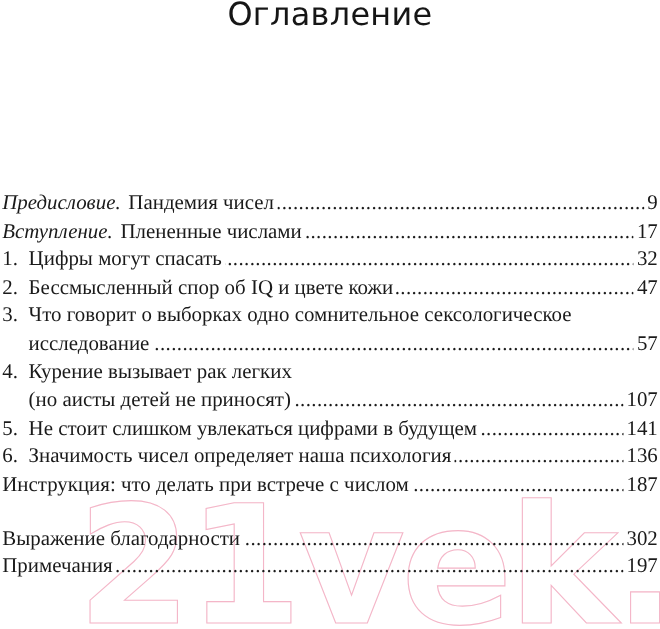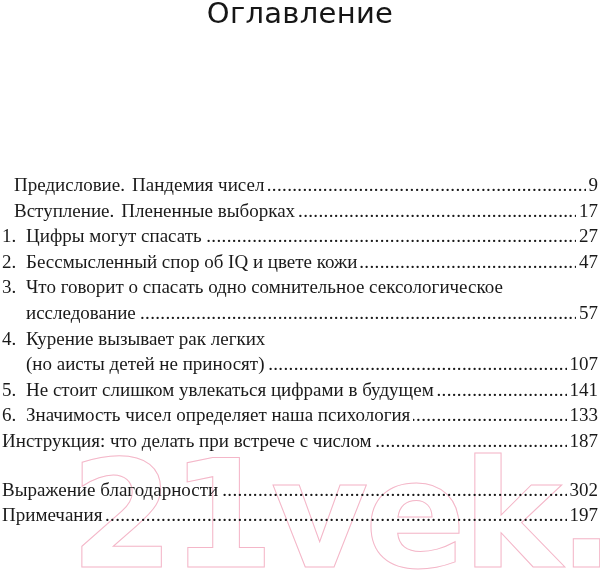--- a/index.html
+++ b/index.html
@@ -46,22 +46,22 @@
       display: inline-block;
       width: 24px;
       flex: 0 0 24px;
     }
     .row .indent {
       display: inline-block;
       width: 24px;
       flex: 0 0 24px;
     }
     .row .lead {
+      font-style: italic;
       margin-right: 7px;
-      margin-left: 12px;
     }
     .row .text {
       flex: 0 0 auto;
     }
     .row .dots {
       flex: 1 1 auto;
       overflow: hidden;
       margin: 0 3px 0 3px;
       height: 20px;
       position: relative;
@@ -112,42 +112,42 @@
 
   <div class="row">
     <span class="lead">Предисловие.</span>
     <span class="text">Пандемия чисел</span>
     <span class="dots"></span>
     <span class="page">9</span>
   </div>
 
   <div class="row">
     <span class="lead">Вступление.</span>
-    <span class="text">Плененные выборках</span>
+    <span class="text">Плененные числами</span>
     <span class="dots"></span>
     <span class="page">17</span>
   </div>
 
   <div class="row">
     <span class="num">1.</span>
     <span class="text">Цифры могут спасать</span>
     <span class="dots"></span>
-    <span class="page">27</span>
+    <span class="page">32</span>
   </div>
 
   <div class="row">
     <span class="num">2.</span>
     <span class="text">Бессмысленный спор об IQ и цвете кожи</span>
     <span class="dots"></span>
     <span class="page">47</span>
   </div>
 
   <div class="row">
     <span class="num">3.</span>
-    <span class="text">Что говорит о спасать одно сомнительное сексологическое</span>
+    <span class="text">Что говорит о выборках одно сомнительное сексологическое</span>
   </div>
   <div class="row">
     <span class="indent"></span>
     <span class="text">исследование</span>
     <span class="dots"></span>
     <span class="page">57</span>
   </div>
 
   <div class="row">
     <span class="num">4.</span>
@@ -164,21 +164,21 @@
     <span class="num">5.</span>
     <span class="text">Не стоит слишком увлекаться цифрами в будущем</span>
     <span class="dots"></span>
     <span class="page">141</span>
   </div>
 
   <div class="row">
     <span class="num">6.</span>
     <span class="text">Значимость чисел определяет наша психология</span>
     <span class="dots"></span>
-    <span class="page">133</span>
+    <span class="page">136</span>
   </div>
 
 
   <div class="row">
     <span class="text">Инструкция: что делать при встрече с числом</span>
     <span class="dots"></span>
     <span class="page">187</span>
   </div>
 
   <div class="spacer"></div>

